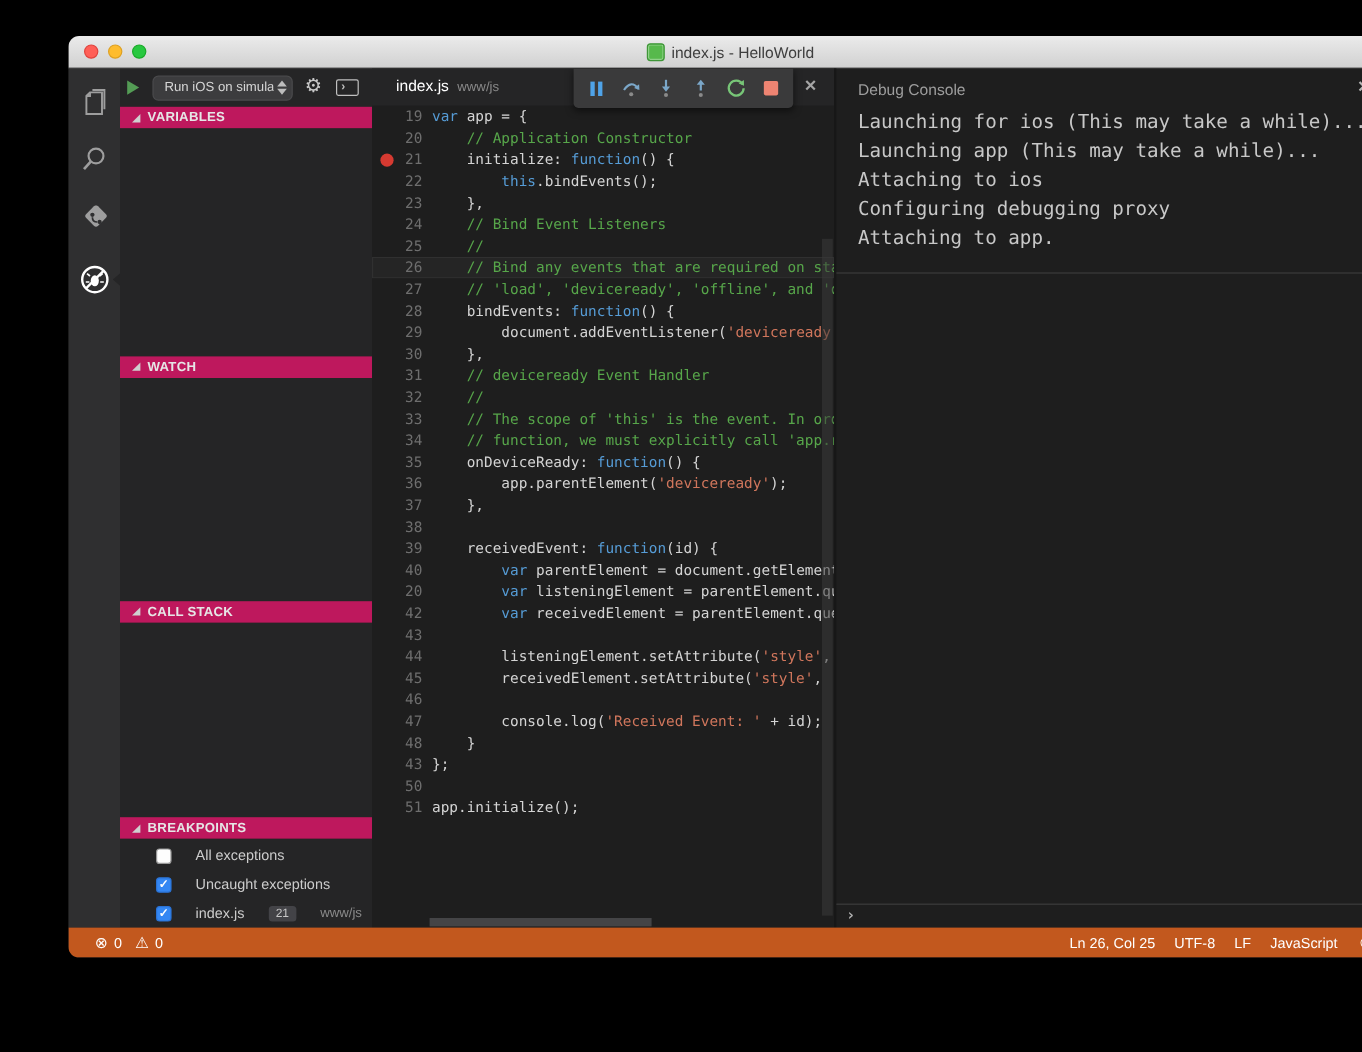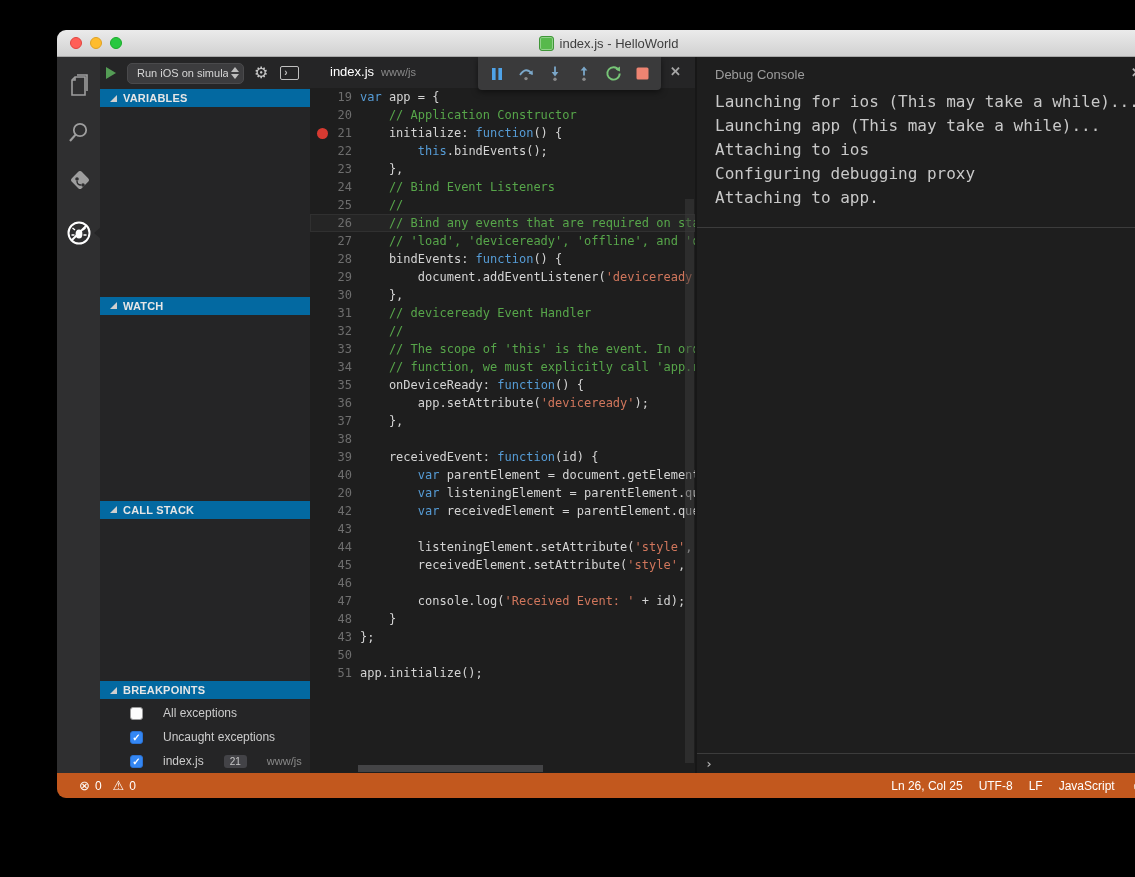--- a/index.html
+++ b/index.html
@@ -30,21 +30,21 @@
   .debug-actions { position:relative; height:32px; flex:none; display:flex; align-items:center; }
   .play-btn { width:0; height:0; border-top:6px solid transparent; border-bottom:6px solid transparent; border-left:10px solid #549c55; margin-left:6px; }
   .cfg-select { margin-left:11px; width:117px; height:21px; background:#3c3c3e; border:1px solid #4a4a4c; border-radius:5px; display:flex; align-items:center; font-size:11px; color:#d6d6d6; padding:0 4px 0 9px; }
   .cfg-select .lbl { flex:1; overflow:hidden; white-space:nowrap; }
   .stepper { display:flex; flex-direction:column; gap:2px; align-items:center; margin-left:3px; }
   .stepper .up { width:0;height:0;border-left:4px solid transparent;border-right:4px solid transparent;border-bottom:5px solid #bdbdbd; }
   .stepper .dn { width:0;height:0;border-left:4px solid transparent;border-right:4px solid transparent;border-top:5px solid #bdbdbd; }
   .gear { margin-left:10px; font-size:16px; color:#c8c8c8; line-height:1; }
   .console-toggle { margin-left:12px; width:19px; height:14px; border:1px solid #c0c0c0; border-radius:2px; color:#c0c0c0; font-size:10px; line-height:12px; padding-left:3px; font-weight:bold; }
 
-  .section-header { height:18px; flex:none; background:#0369a1; display:flex; align-items:center; padding-left:10px; gap:6px; }
+  .section-header { height:18px; flex:none; background:#be185d; display:flex; align-items:center; padding-left:10px; gap:6px; }
   .section-header .twistie { width:0; height:0; border-left:7px solid transparent; border-bottom:7px solid #cfcfcf; }
   .section-header .sec-label { font-size:11px; font-weight:bold; color:#e6e6e6; letter-spacing:.2px; }
   .sec-body { background:#252526; }
   .bp-row { height:24px; display:flex; align-items:center; padding-left:30px; gap:20px; font-size:12px; color:#cccccc; }
   .cb { width:13px; height:13px; border-radius:3px; flex:none; }
   .cb.off { background:#e9e9e9; border:1px solid #9a9a9a; background:#fdfdfd; }
   .cb.on { background:#3487f3; border:1px solid #2a72d4; color:#fff; font-size:10px; line-height:12px; text-align:center; font-weight:bold; }
   .bp-badge { background:#434347; color:#c8c8c8; border-radius:3px; font-size:10px; padding:1px 6px; }
   .bp-detail { color:#8a8a8a; font-size:11px; }
 
@@ -262,21 +262,21 @@
           <div class="code-line current"><span class="ln-num">26</span><span class="line-text"><span class="tok-c">    // Bind any events that are required on sta</span></span></div>
           <div class="code-line"><span class="ln-num">27</span><span class="line-text"><span class="tok-c">    // 'load', 'deviceready', 'offline', and 'o</span></span></div>
           <div class="code-line"><span class="ln-num">28</span><span class="line-text"><span class="tok-d">    bindEvents: </span><span class="tok-k">function</span><span class="tok-d">() {</span></span></div>
           <div class="code-line"><span class="ln-num">29</span><span class="line-text"><span class="tok-d">        document.addEventListener(</span><span class="tok-s">'deviceready</span></span></div>
           <div class="code-line"><span class="ln-num">30</span><span class="line-text"><span class="tok-d">    },</span></span></div>
           <div class="code-line"><span class="ln-num">31</span><span class="line-text"><span class="tok-c">    // deviceready Event Handler</span></span></div>
           <div class="code-line"><span class="ln-num">32</span><span class="line-text"><span class="tok-c">    //</span></span></div>
           <div class="code-line"><span class="ln-num">33</span><span class="line-text"><span class="tok-c">    // The scope of 'this' is the event. In ord</span></span></div>
           <div class="code-line"><span class="ln-num">34</span><span class="line-text"><span class="tok-c">    // function, we must explicitly call 'app.r</span></span></div>
           <div class="code-line"><span class="ln-num">35</span><span class="line-text"><span class="tok-d">    onDeviceReady: </span><span class="tok-k">function</span><span class="tok-d">() {</span></span></div>
-          <div class="code-line"><span class="ln-num">36</span><span class="line-text"><span class="tok-d">        app.setAttribute(</span><span class="tok-s">'deviceready'</span><span class="tok-d">);</span></span></div>
+          <div class="code-line"><span class="ln-num">36</span><span class="line-text"><span class="tok-d">        app.parentElement(</span><span class="tok-s">'deviceready'</span><span class="tok-d">);</span></span></div>
           <div class="code-line"><span class="ln-num">37</span><span class="line-text"><span class="tok-d">    },</span></span></div>
           <div class="code-line"><span class="ln-num">38</span></div>
           <div class="code-line"><span class="ln-num">39</span><span class="line-text"><span class="tok-d">    receivedEvent: </span><span class="tok-k">function</span><span class="tok-d">(id) {</span></span></div>
           <div class="code-line"><span class="ln-num">40</span><span class="line-text"><span class="tok-d">        </span><span class="tok-k">var</span><span class="tok-d"> parentElement = document.getElementB</span></span></div>
           <div class="code-line"><span class="ln-num">20</span><span class="line-text"><span class="tok-d">        </span><span class="tok-k">var</span><span class="tok-d"> listeningElement = parentElement.que</span></span></div>
           <div class="code-line"><span class="ln-num">42</span><span class="line-text"><span class="tok-d">        </span><span class="tok-k">var</span><span class="tok-d"> receivedElement = parentElement.quer</span></span></div>
           <div class="code-line"><span class="ln-num">43</span><span class="line-text"></span></div>
           <div class="code-line"><span class="ln-num">44</span><span class="line-text"><span class="tok-d">        listeningElement.setAttribute(</span><span class="tok-s">'style'</span><span class="tok-d">,</span></span></div>
           <div class="code-line"><span class="ln-num">45</span><span class="line-text"><span class="tok-d">        receivedElement.setAttribute(</span><span class="tok-s">'style'</span><span class="tok-d">,</span></span></div>
           <div class="code-line"><span class="ln-num">46</span><span class="line-text"></span></div>

